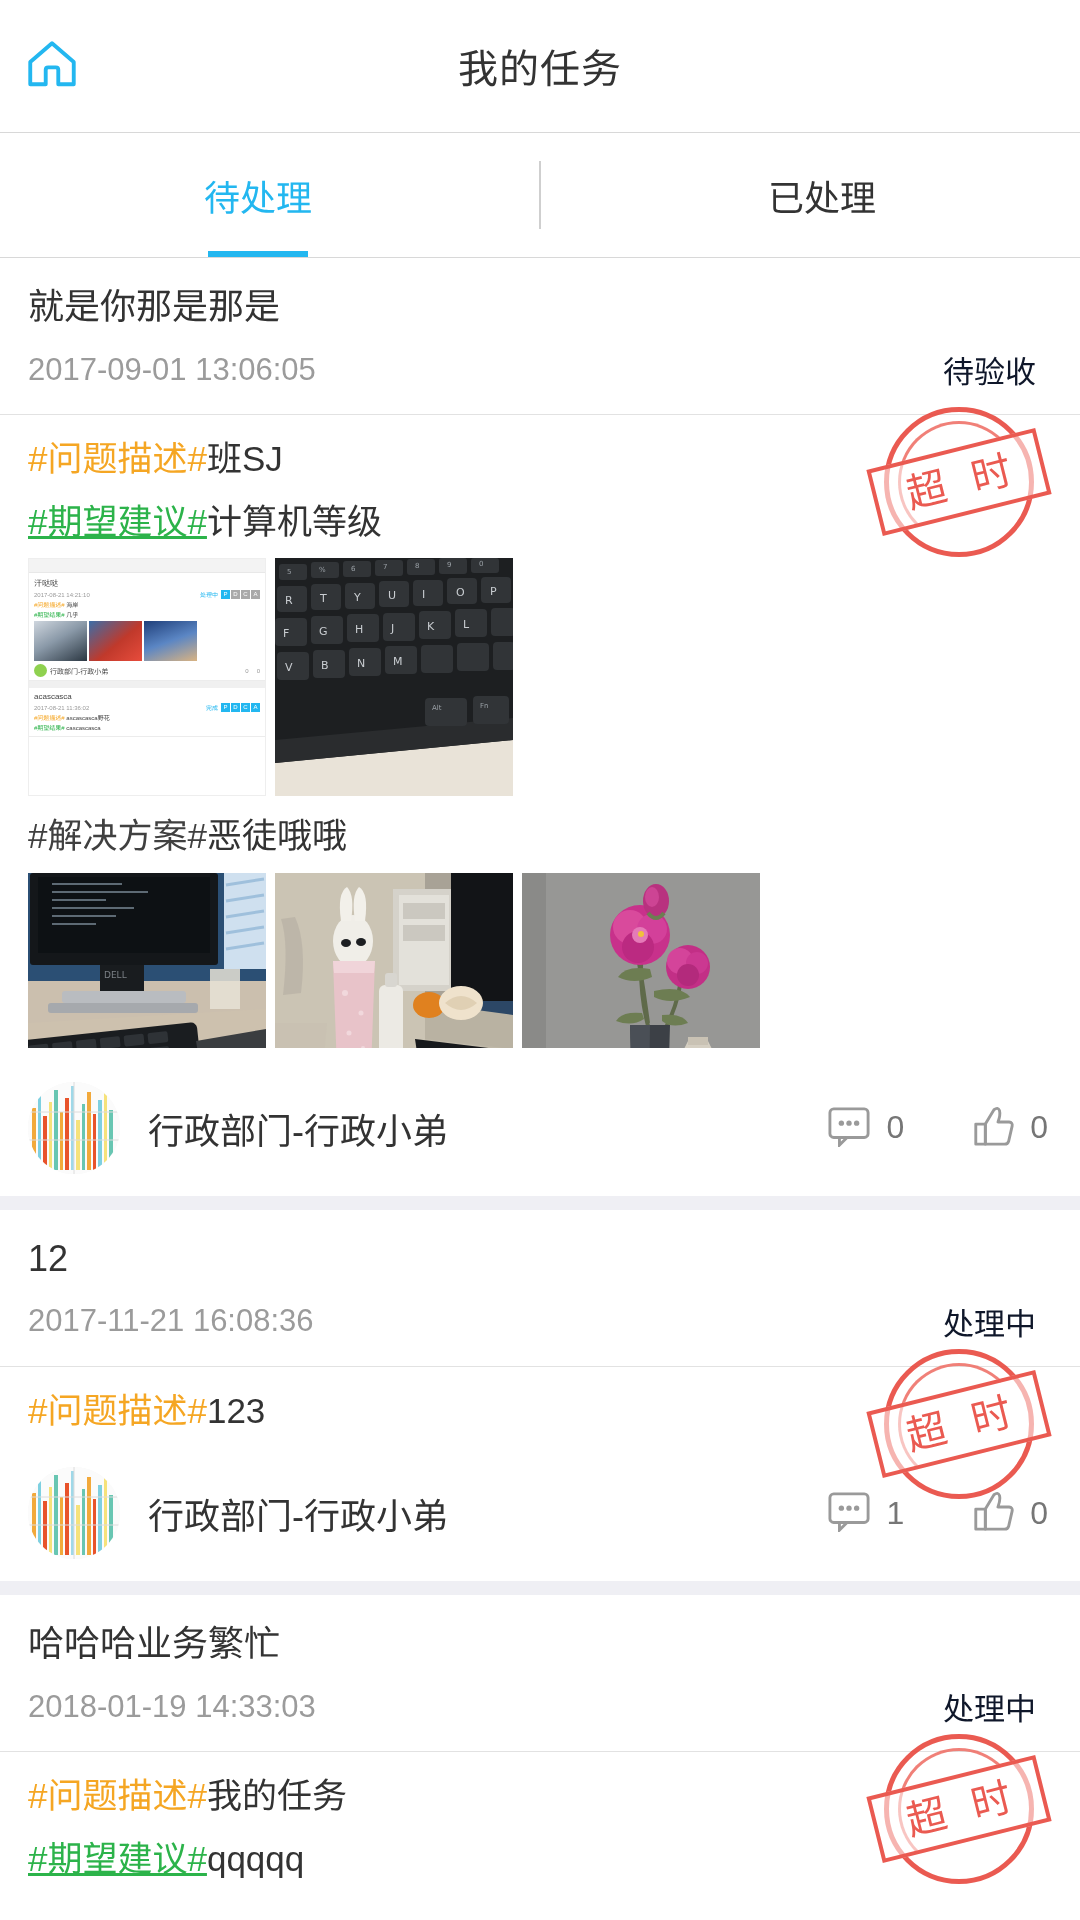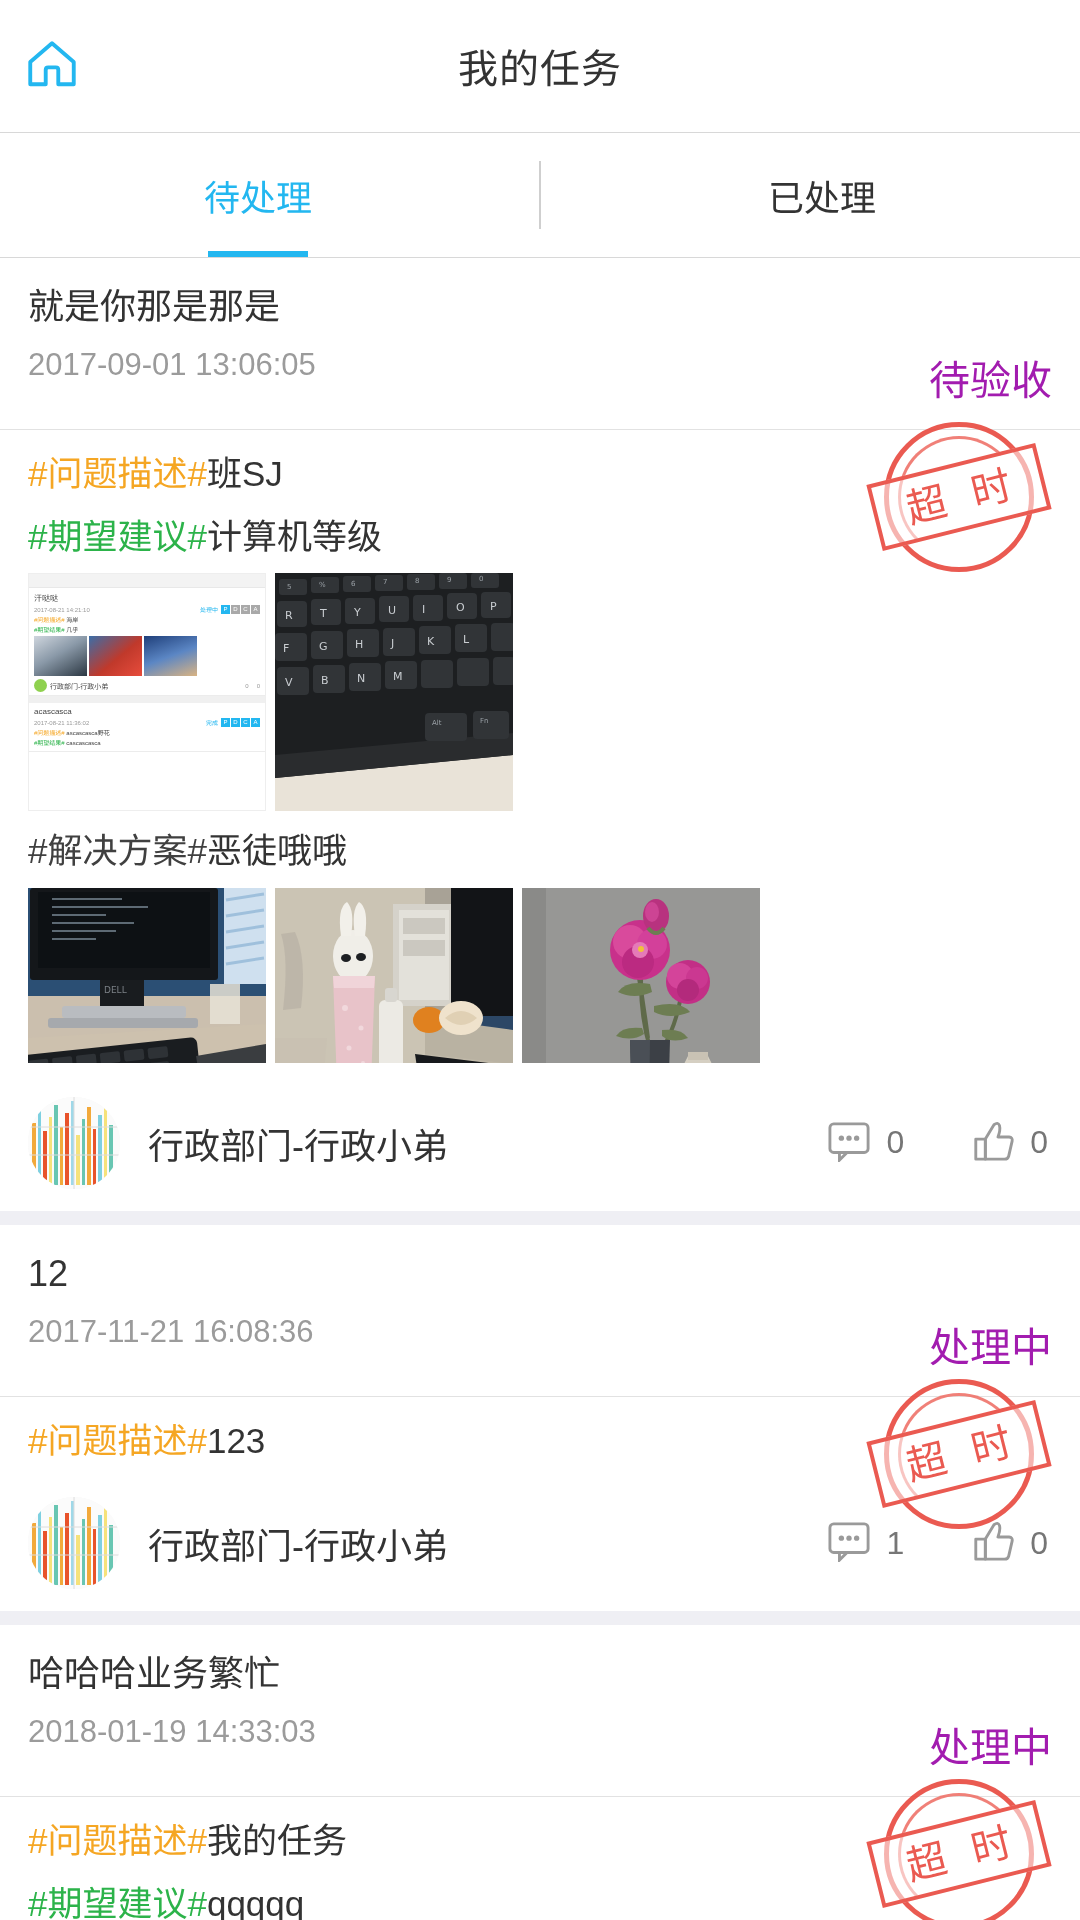--- a/index.html
+++ b/index.html
@@ -68,46 +68,46 @@
 
   
   .feed { background:#efeff4; }
   .card {
     background:#fff;
     position:relative;
     margin-bottom:14px;
   }
 
   .card-head {
-    padding:26px 28px 22px 28px;
+    padding:26px 44px 22px 28px;
     border-bottom:1px solid #e2e2e2;
     position:relative;
   }
   .card-title {
     font-size:36px; color:#333; line-height:1.25;
     margin-bottom:18px;
   }
   .card-meta {
-    display:flex; align-items:flex-start; justify-content:space-between;gap:16px;
+    display:flex; align-items:center; justify-content:space-between;gap:16px;
   }
   .card-date { font-size:31px; color:#9b9b9b; }
-  .card-status { font-size:41px; color:#a21caf; }
+  .card-status { font-size:31px; color:#0f172a; }
 
   .card-body { padding:18px 28px 0 28px; position:relative; }
 
   .tag-line {
     font-size:35px;
     color:#333;
     line-height:1.5;
     margin-bottom:10px;
     word-break:break-all;
   }
   .tag-key { font-weight:400; }
   .tag-key.issue   { color:#f5a623; }
-  .tag-key.expect  { color:#2cb34a; }
+  .tag-key.expect  { color:#2cb34a;text-decoration:underline; }
   .tag-key.solve   { color:#404040; }
 
   
   .stamp {
     position:absolute;
     width:150px; height:150px;
     right:46px;
     pointer-events:none;
     opacity:.88;
   }

